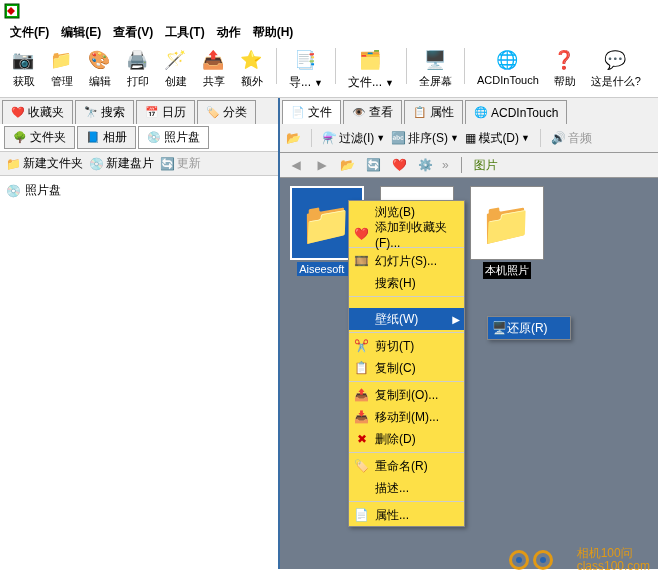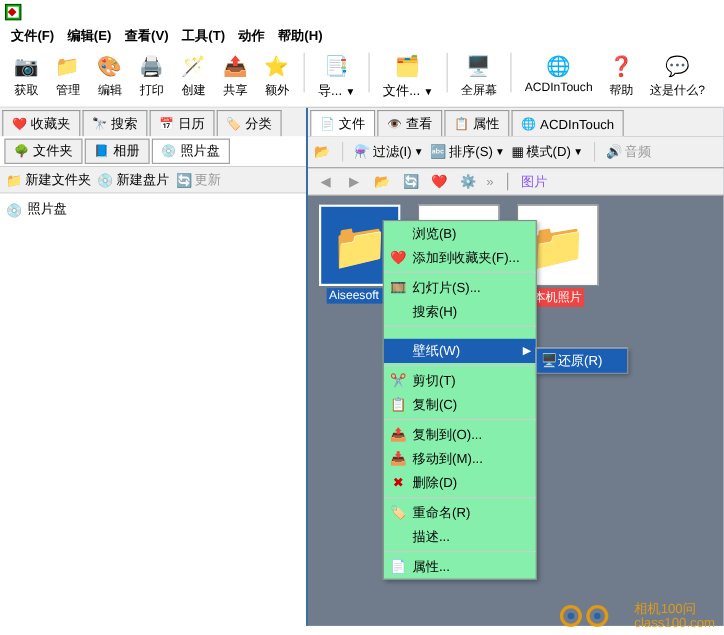--- a/index.html
+++ b/index.html
@@ -29,38 +29,38 @@
 .tree { padding: 4px; background: #fff; flex: 1; }
 .tree-item { display: flex; align-items: center; gap: 4px; padding: 2px; }
 .rtabs { background: #f0f0f0; display: flex; padding: 2px 2px 0 2px; }
 .rtoolbar { background: #f0f0f0; padding: 3px 6px; display: flex; align-items: center; gap: 6px; border-bottom: 1px solid #999; }
 .rtoolbar .b { display: flex; align-items: center; gap: 2px; cursor: default; }
 .navbar { background: #f0f0f0; padding: 3px 6px; display: flex; align-items: center; gap: 6px; border-bottom: 1px solid #999; }
 .navbar .nb { width: 20px; height: 18px; display: flex; align-items: center; justify-content: center; cursor: default; }
 .thumbs { flex: 1; padding: 8px; display: flex; gap: 12px; align-items: flex-start; position: relative; }
 .thumb { width: 78px; display: flex; flex-direction: column; align-items: center; }
 .thumb .timg { width: 74px; height: 74px; background: #fff; border: 1px solid #888; display: flex; align-items: center; justify-content: center; }
-.thumb .tlbl { font-size: 11px; color: #fff; text-align: center; margin-top: 2px; padding: 1px 2px; background: #ef4444; }
+.thumb .tlbl { font-size: 11px; color: #fff; text-align: center; margin-top: 2px; padding: 1px 2px; background: #000000; }
 .thumb.sel .timg { border: 2px solid #fff; }
 .thumb.sel .tlbl { background: #1a5fb4; }
-.ctxmenu { position: absolute; left: 348px; top: 200px; width: 140px; background: #86efac; border: 1px solid #888; box-shadow: 2px 2px 4px rgba(0,0,0,0.3); z-index: 100; }
+.ctxmenu { position: absolute; left: 348px; top: 200px; width: 117px; background: #fde047; border: 1px solid #888; box-shadow: 2px 2px 4px rgba(0,0,0,0.3); z-index: 100; }
 .ctxmenu .row { height: 22px; display: flex; align-items: center; padding: 0 4px; cursor: default; }
 .ctxmenu .row.hl { background: #1a5fb4; color: #fff; margin-top: 11px; }
 .ctxmenu .ricon { width: 18px; display: flex; justify-content: center; font-size: 12px; }
 .ctxmenu .rtxt { flex: 1; padding-left: 4px; }
 .ctxmenu .rarrow { font-size: 10px; }
 .ctxmenu hr { border: none; border-top: 1px solid #ccc; margin: 2px 0; }
 .submenu { position: absolute; left: 487px; top: 316px; width: 84px; background: #fff; border: 1px solid #888; box-shadow: 2px 2px 4px rgba(0,0,0,0.3); z-index: 101; }
 .submenu .row { height: 22px; display: flex; align-items: center; padding: 0 4px; cursor: default; }
 .submenu .row.hl { background: #1a5fb4; color: #fff; }
 .watermark { position: absolute; right: 8px; bottom: 4px; display: flex; align-items: center; gap: 4px; opacity: 0.85; }
 .watermark .circ { width: 20px; height: 20px; border: 3px solid #f59f00; border-radius: 50%; position: relative; }
 .watermark .circ::after { content: ''; position: absolute; width: 6px; height: 6px; background: #1a5fb4; border-radius: 50%; top: 4px; left: 4px; }
 .watermark .wtxt { color: #f59f00; font-size: 11px; line-height: 1.1; margin-left: 20px; }
-.navbar .pathlbl { font-size: 12px; color: #8b5cf6; }
+.navbar .pathlbl { font-size: 12px; color: #4d7c0f; }
 </style>
 </head>
 <body>
 
 <div class="titlebar">
   <span class="icon">
     <svg width="16" height="16">
         <rect x="1" y="1" width="14" height="14" fill="#0a0" stroke="#040"></rect>
         <rect x="3" y="3" width="10" height="10" fill="#fff"></rect>
         <path d="M3 8 L7 4 L11 8 L7 12 Z" fill="#c00"></path>

